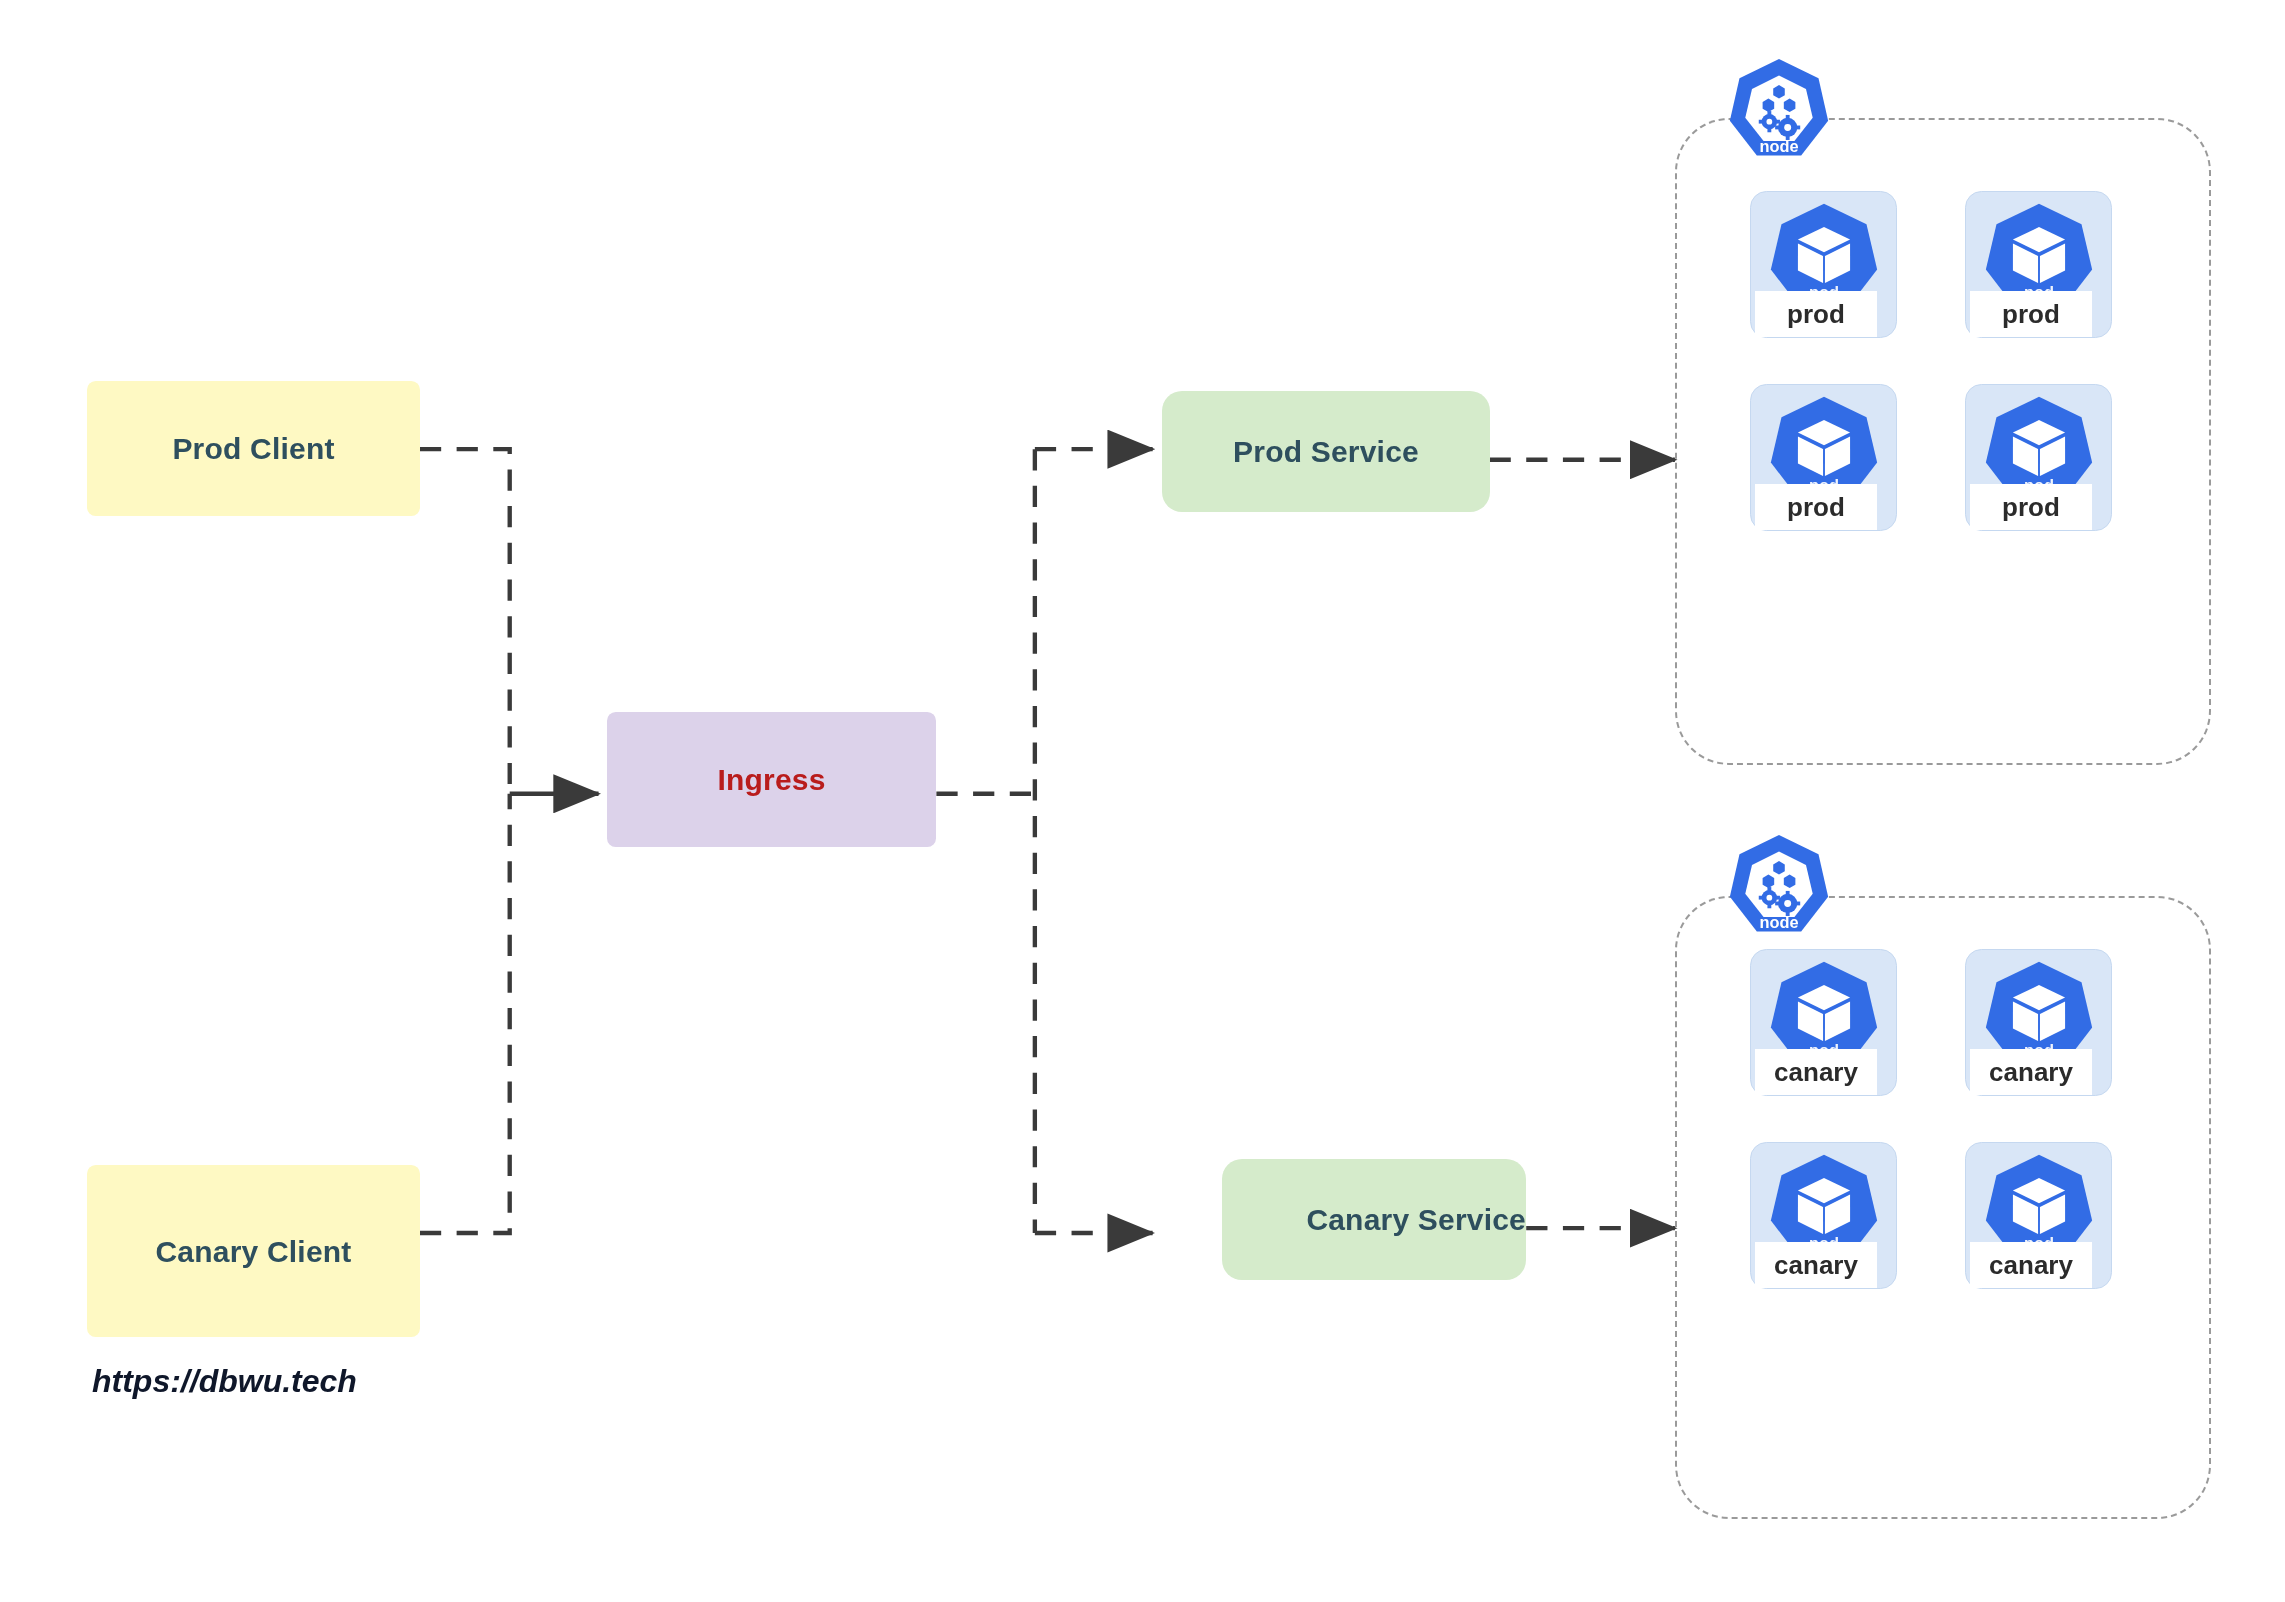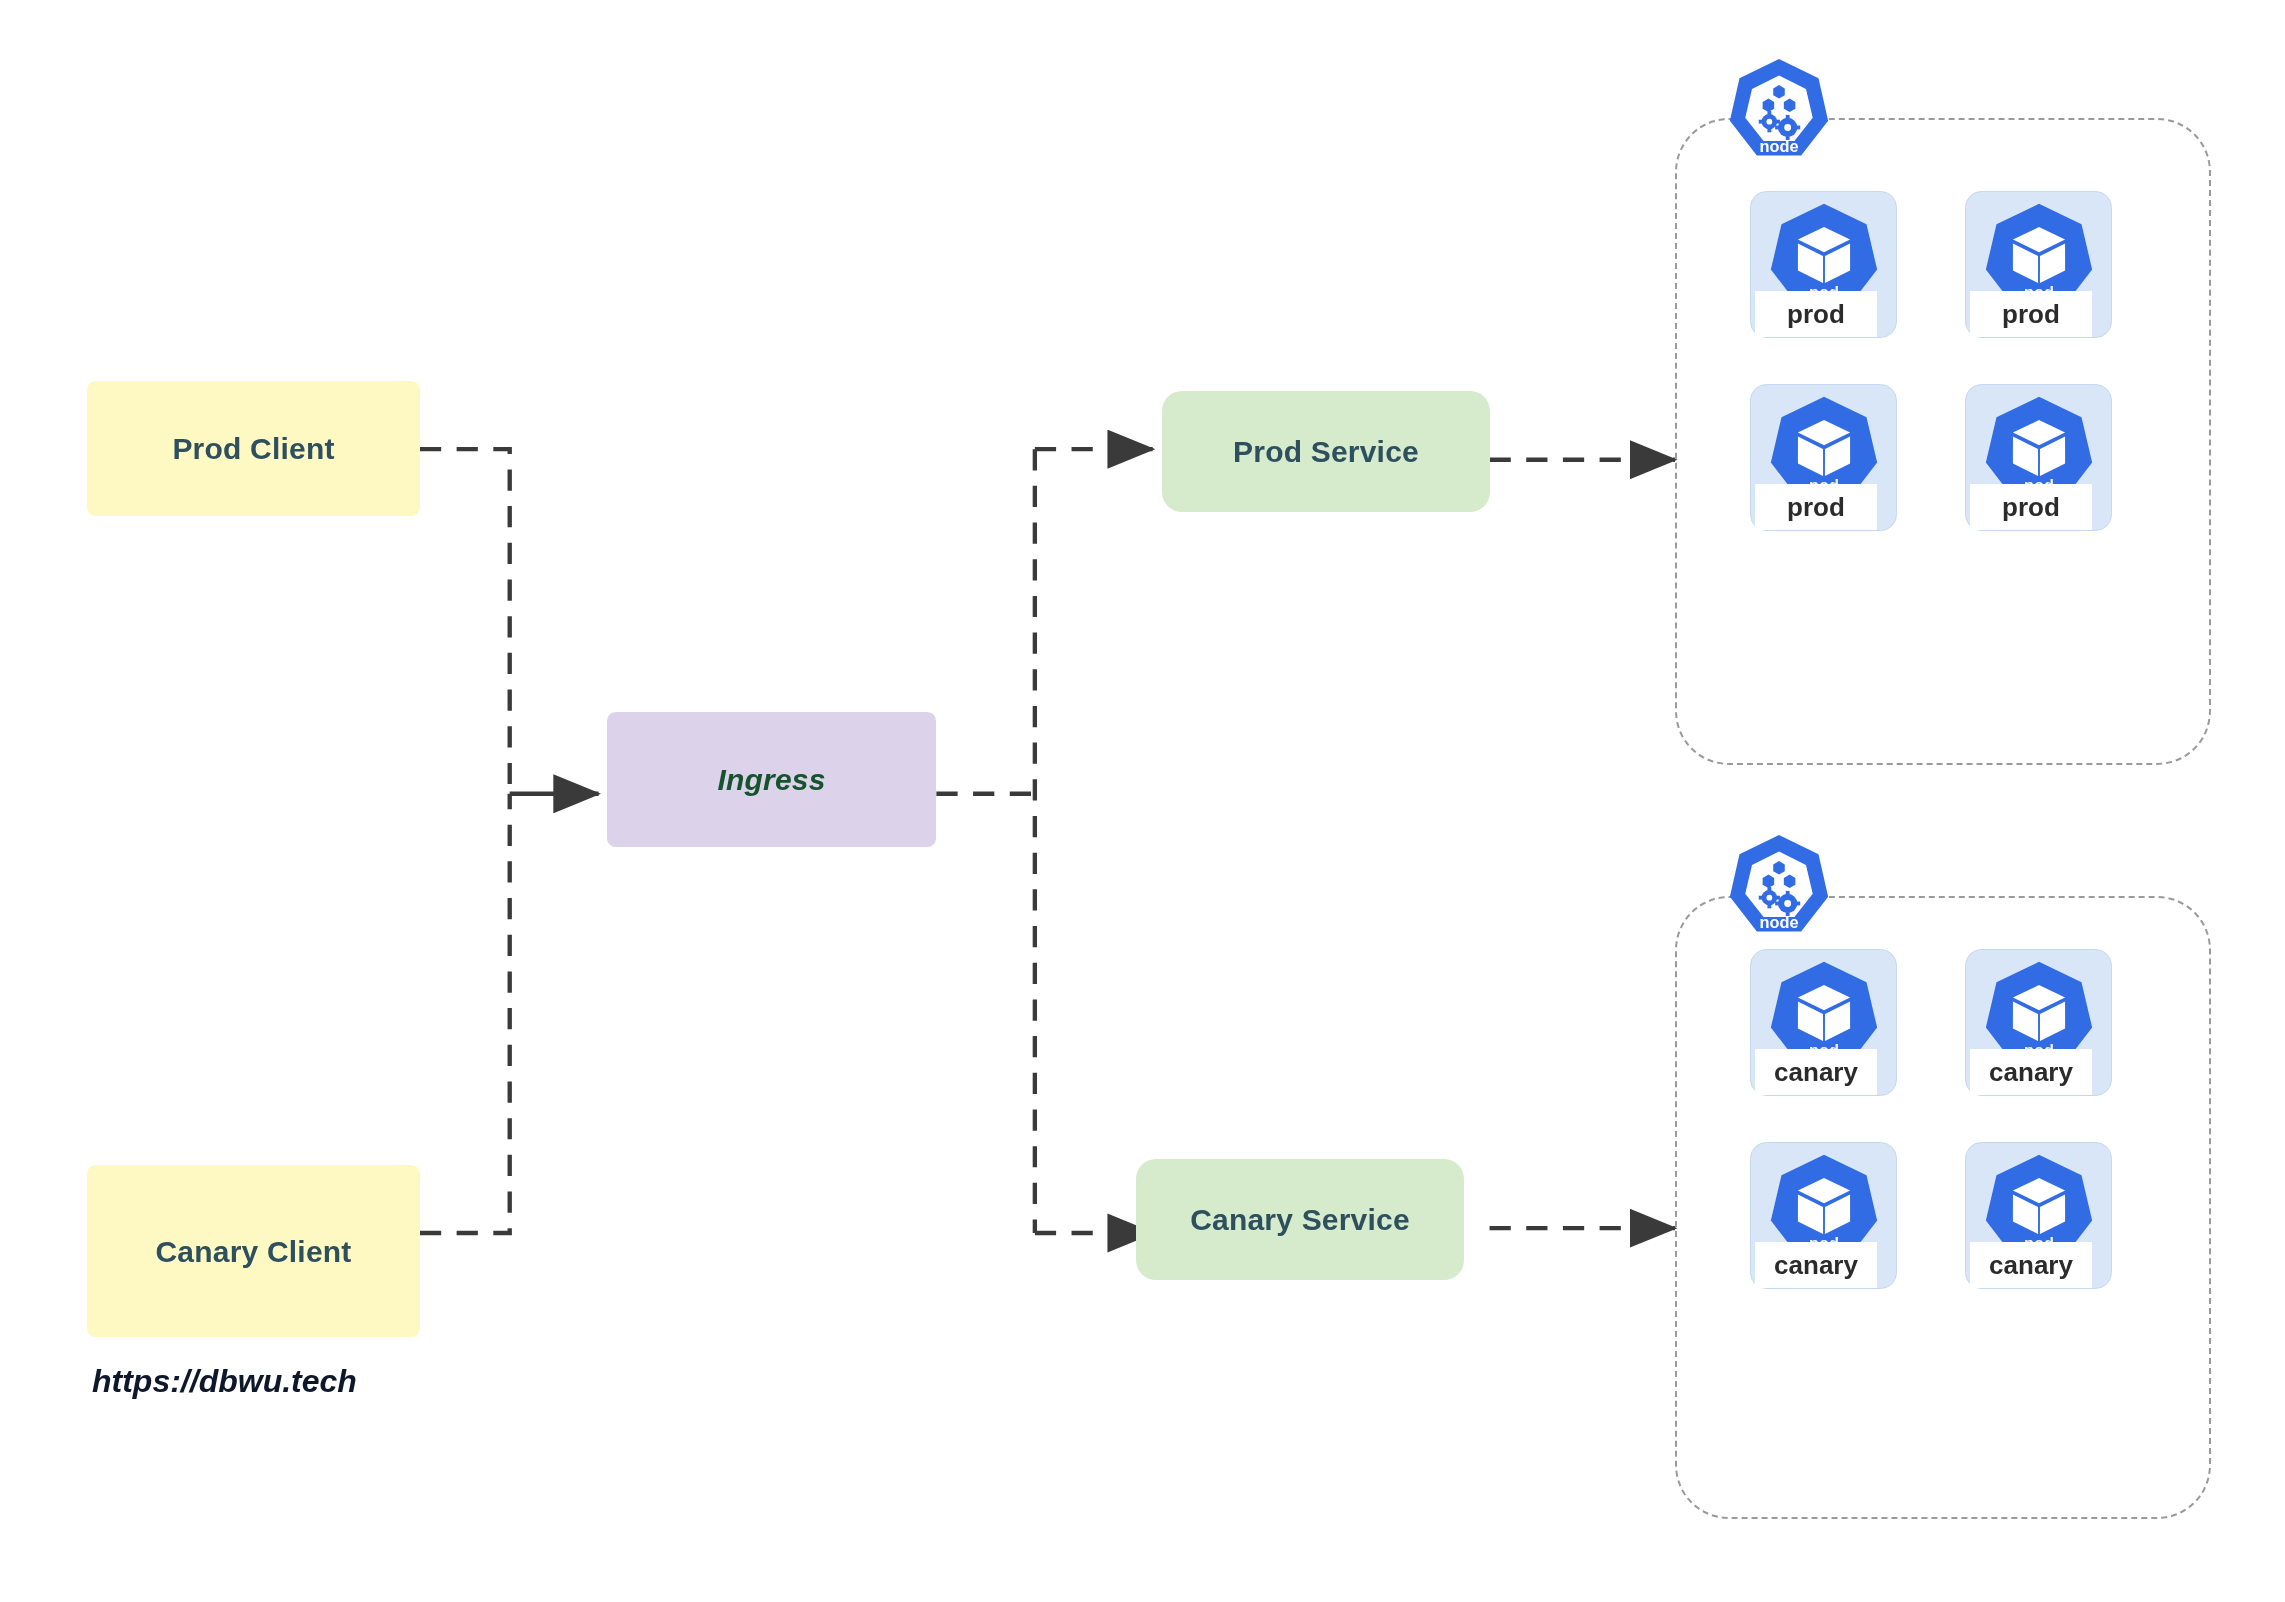--- a/index.html
+++ b/index.html
@@ -40,21 +40,21 @@
     font-size: 30px;
     font-weight: bold;
     letter-spacing: 0.2px;
     line-height: 1.1;
   }
 
   .client-box { background: #fef9c3; }
   .client-box .boxlabel { color: #2e4f5e; }
 
   .ingress-box { background: #dcd2ea; }
-  .ingress-box .boxlabel { color: #14532d; font-style: italic; }
+  .ingress-box .boxlabel { color: #b91c1c; }
 
   .service-box { background: #d5ebcb; border-radius: 20px; }
   .service-box .boxlabel { color: #2e4f5e; }
 
   
   .node-group {
     position: absolute;
     border: 2.9px dashed #9a9a9a;
     border-radius: 54px;
     box-sizing: border-box;
@@ -170,21 +170,21 @@
   </div>
 
   <div class="flowbox ingress-box" style="left:607px; top:712px; width:329px; height:135px;">
     <span class="boxlabel">Ingress</span>
   </div>
 
   <div class="flowbox service-box" style="left:1162px; top:391px; width:328px; height:121px;">
     <span class="boxlabel">Prod Service</span>
   </div>
 
-  <div class="flowbox service-box" style="left:1136px; top:1159px; width:328px; height:121px;">
+  <div class="flowbox service-box" style="left:1222px; top:1159px; width:304px; height:121px;justify-content:flex-end;">
     <span class="boxlabel">Canary Service</span>
   </div>
 
   <div class="node-group" style="left:1675px; top:118px; width:536px; height:647px;"></div>
 
   <div class="node-badge" style="left:1726px; top:56px;">
     <svg viewBox="0 0 110 118">
       <polygon points="55,3 96,23 106,67 78,103 32,103 4,67 14,23" fill="#326ce5"></polygon>
       <polygon points="55,20 83,34 90,64 71,88 39,88 20,64 27,34" fill="#ffffff"></polygon>
 

